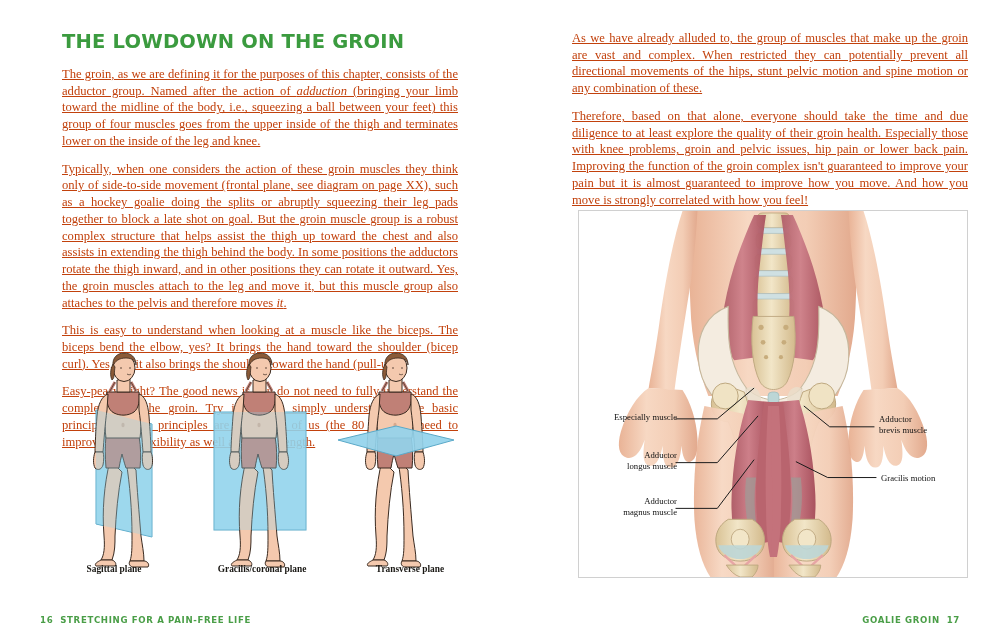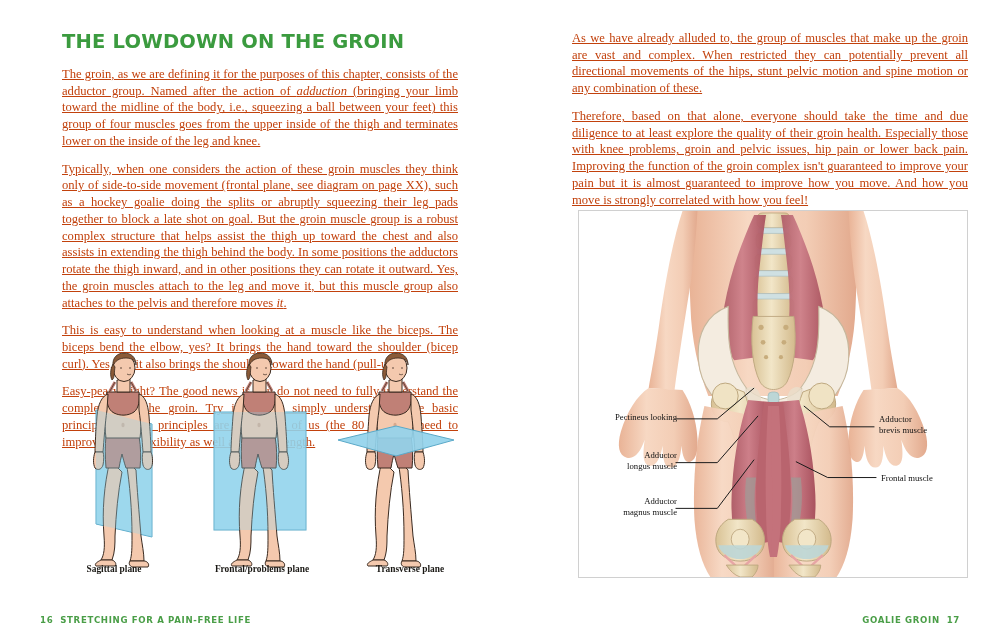--- a/index.html
+++ b/index.html
@@ -185,21 +185,21 @@
       <use href="#woman"></use>
       <g>
         <polygon points="6,88 64,74 122,88 64,104" fill="#93d3ec" fill-opacity="0.92" stroke="#5aa9c8" stroke-width="1"></polygon>
       </g>
     </svg>
   </div>
 </div>
 
 <div class="fig-captions">
   <span>Sagittal plane</span>
-  <span>Frontal/problems plane</span>
+  <span>Gracilis/coronal plane</span>
   <span>Transverse plane</span>
 </div>
 
 <div class="anatomy-box">
   <svg viewBox="0 0 390 368" xmlns="http://www.w3.org/2000/svg">
     <defs>
       <linearGradient id="skinG" x1="0" y1="0" x2="1" y2="0">
         <stop offset="0%" stop-color="#e9b396"></stop>
         <stop offset="35%" stop-color="#f7d8c3"></stop>
         <stop offset="70%" stop-color="#f3cdb5"></stop>
@@ -332,25 +332,25 @@
 
     <g stroke="#1a1a1a" stroke-width="1" fill="none">
       <path d="M97 209 L139 209 L176 178"></path>
       <path d="M97 253 L139 253 L180 206"></path>
       <path d="M97 299 L139 299 L176 250"></path>
       <path d="M297 217 L252 217 L226 196"></path>
       <path d="M299 268 L250 268 L218 252"></path>
     </g>
   </svg>
 
-  <div class="an-label right-al" style="left:6px;top:201px;width:92px;">Pectineus looking</div>
+  <div class="an-label right-al" style="left:6px;top:201px;width:92px;">Especially muscle</div>
   <div class="an-label right-al" style="left:6px;top:239px;width:92px;">Adductor<br>longus muscle</div>
   <div class="an-label right-al" style="left:6px;top:285px;width:92px;">Adductor<br>magnus muscle</div>
   <div class="an-label left-al" style="left:300px;top:203px;width:88px;">Adductor<br>brevis muscle</div>
-  <div class="an-label left-al" style="left:302px;top:262px;width:88px;">Frontal muscle</div>
+  <div class="an-label left-al" style="left:302px;top:262px;width:88px;">Gracilis motion</div>
 </div>
 
 <div class="footer footer-left">
   <span class="num">16</span><span>STRETCHING FOR A PAIN-FREE LIFE</span>
 </div>
 <div class="footer footer-right">
   <span>GOALIE GROIN</span><span class="num">17</span>
 </div>
 
 </body></html>

